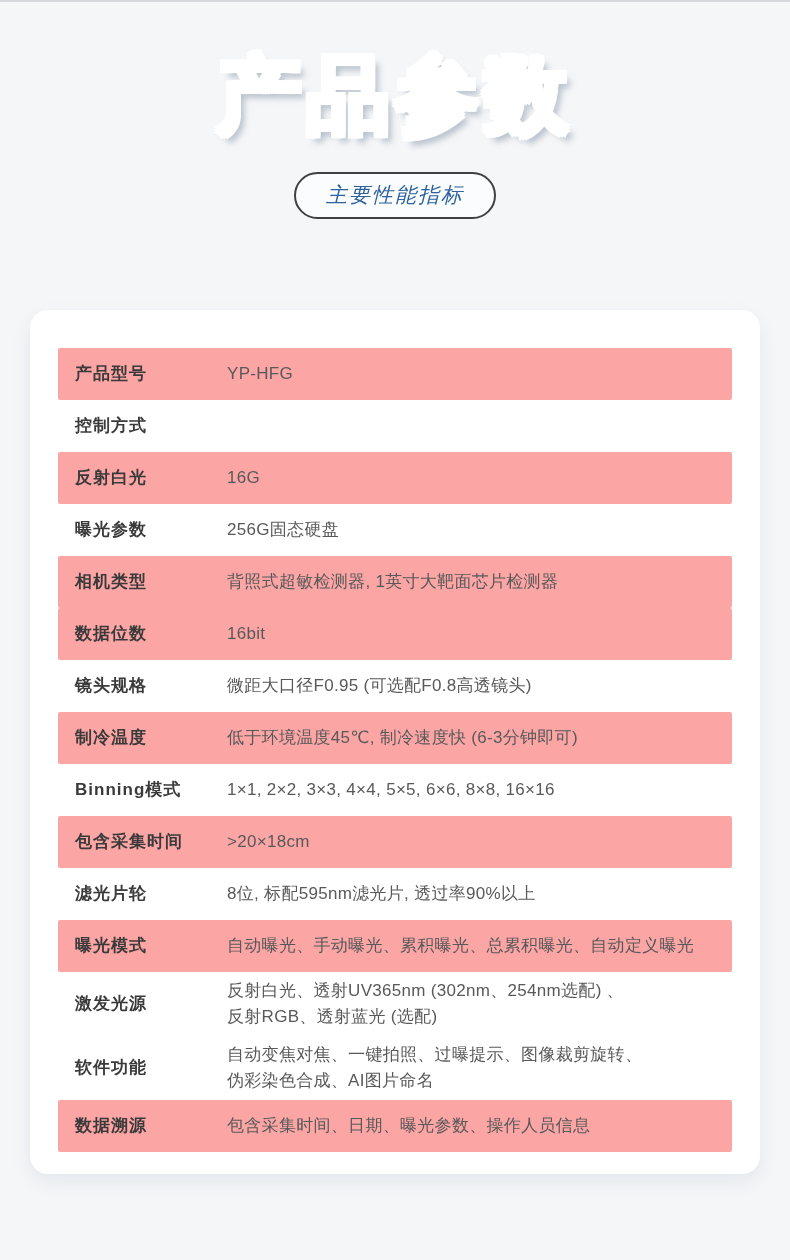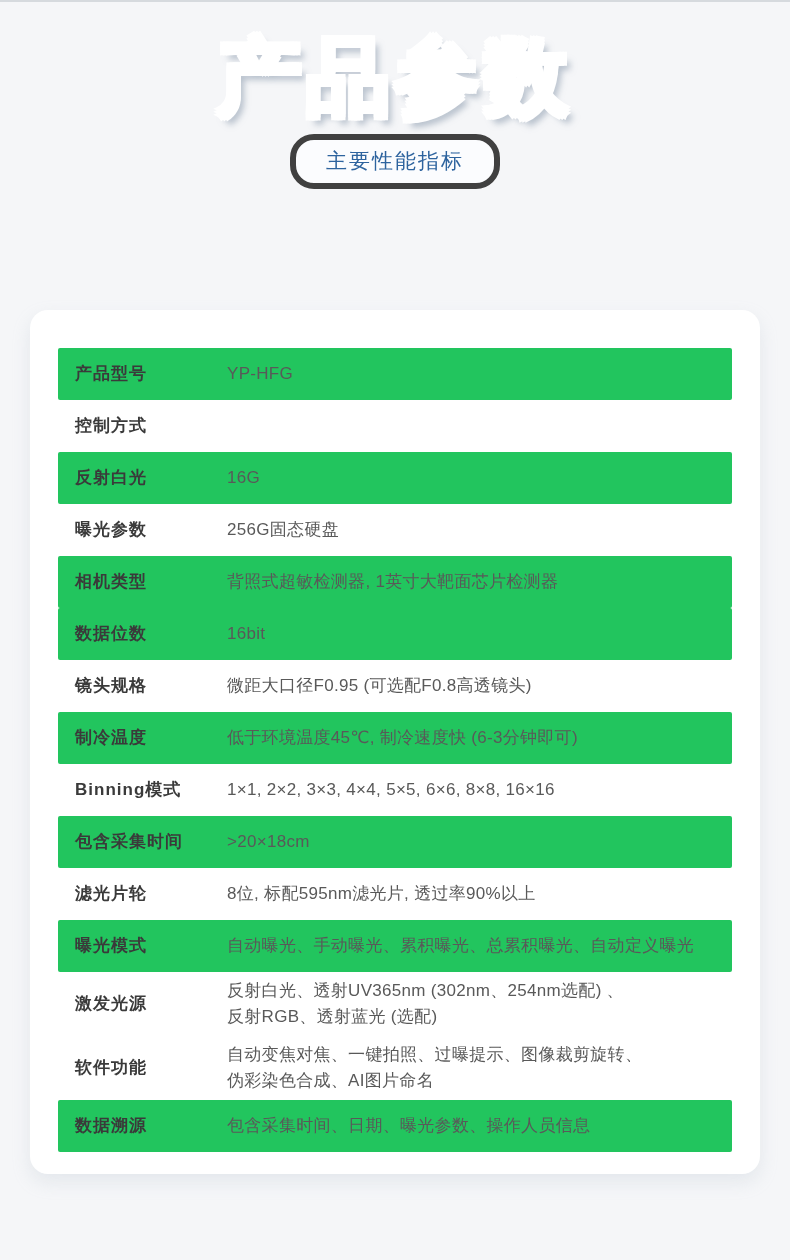--- a/index.html
+++ b/index.html
@@ -13,21 +13,21 @@
     height: 1260px;
     background: #f5f6f8;
     border-top: 2px solid #d6dade;
     overflow: hidden;
     position: relative;
   }
 
   
   .header {
     text-align: center;
-    padding-top: 32px;
+    padding-top: 50px;
   }
 
   .page-title {
     display: inline-block;
     font-size: 84px;
     font-weight: 900;
     letter-spacing: 5px;
     line-height: 1.05;
     font-family: "Liberation Serif", "DejaVu Serif", serif;
     background: linear-gradient(135deg, #3aa2dd 0%, #2386c9 45%, #135fa8 100%);
@@ -41,28 +41,29 @@
        3px  3px 0 #ffffff,
        0   -3px 0 #ffffff,
        0    3px 0 #ffffff,
       -3px  0   0 #ffffff,
        3px  0   0 #ffffff,
        6px  7px 6px rgba(130, 145, 165, 0.55);
   }
 
   .badge-pill {
     display: inline-block;
-    margin-top: 12px;
+    margin-top: 32px;
     padding: 7px 30px 8px;
-    border: 6px solid #404040;
+    border: 2px solid #404040;
     border-radius: 24px;
     background: #fbfcfe;
     color: #2d639e;
     font-size: 21px;
     letter-spacing: 2px;
+    font-style: italic;
   }
 
   
   .spec-card {
     position: absolute;
     left: 30px;
     top: 308px;
     width: 730px;
     background: #ffffff;
     border-radius: 18px;
@@ -71,21 +72,21 @@
   }
 
   .spec-row {
     display: flex;
     align-items: center;
     min-height: 52px;
     padding: 6px 18px 6px 17px;
     border-radius: 2px;
   }
 
-  .spec-row.stripe { background: #22c55e; justify-content: space-between; }
+  .spec-row.stripe { background: #fca5a5; justify-content: space-between; }
 
   .spec-label {
     flex: 0 0 152px;
     font-size: 17px;
     font-weight: bold;
     color: #3a3a3a;
     letter-spacing: 1px;
     line-height: 26px;
   }
 

